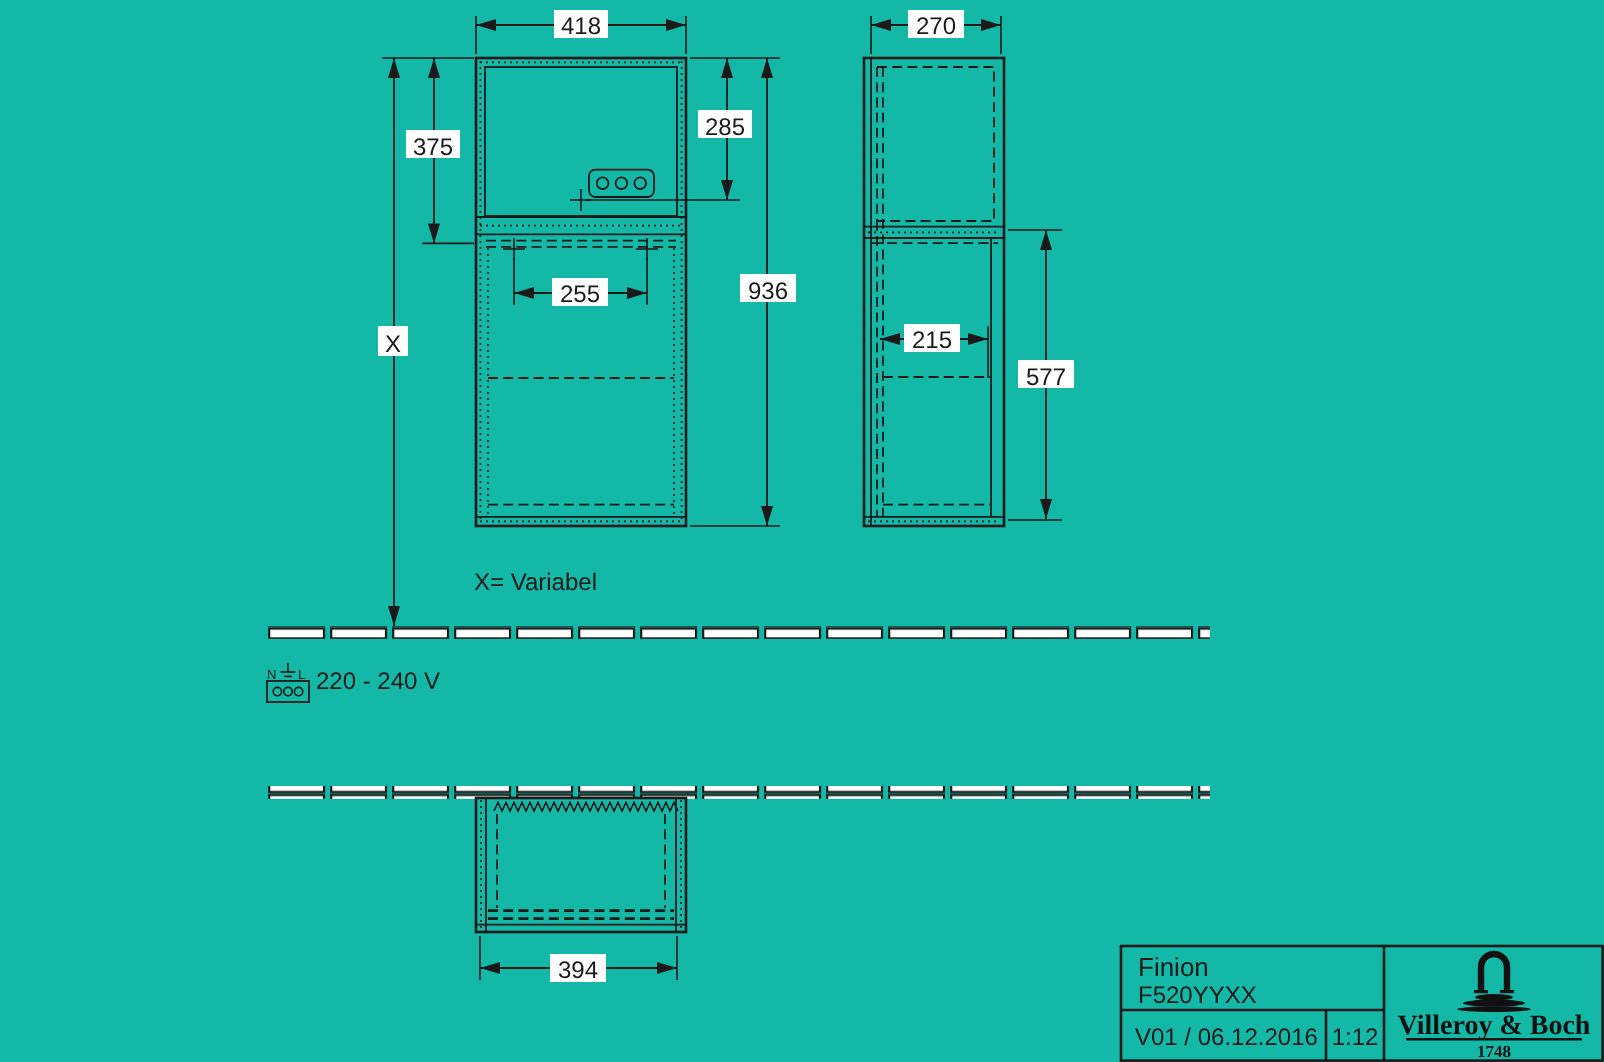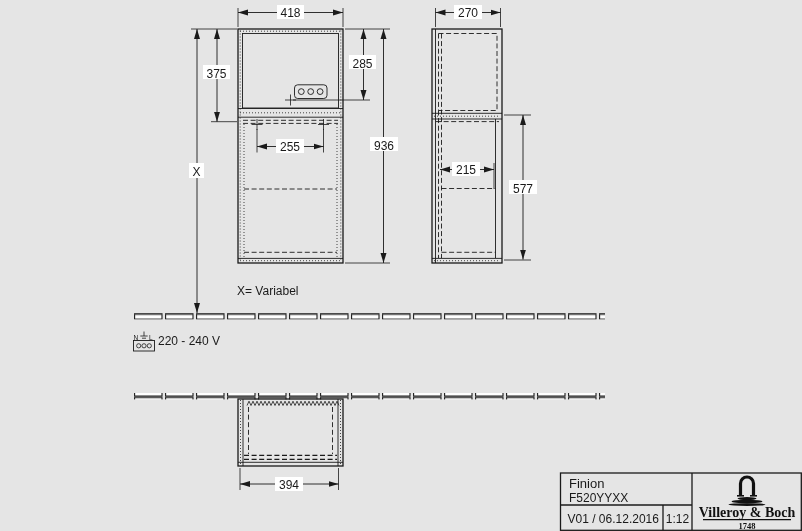--- a/index.html
+++ b/index.html
@@ -1,16 +1,16 @@
 <!DOCTYPE html>
 <html><head>
 <meta charset="utf-8">
 <style>
   html,body{margin:0;padding:0;background:#fff;}
-  .stage{position:relative;width:802px;height:531px;background:#e5e5e5;overflow:hidden;
+  .stage{position:relative;width:802px;height:531px;background:#14b8a6;overflow:hidden;
          font-family:"Liberation Sans",sans-serif;}
   svg{display:block;}
   .ol{stroke:#1a1a1a;stroke-width:1.3;fill:none;}
   .tl{stroke:#1a1a1a;stroke-width:0.9;fill:none;}
   .tl2{stroke:#1a1a1a;stroke-width:0.8;fill:none;}
   .dash{stroke:#1a1a1a;stroke-width:0.9;fill:none;stroke-dasharray:5 2.6;}
   .dashb{stroke:#1a1a1a;stroke-width:1.3;fill:none;stroke-dasharray:5 2.6;}
   .dot{stroke:#1a1a1a;stroke-width:0.8;fill:none;stroke-dasharray:1 2;}
   .dim{stroke:#1a1a1a;stroke-width:0.9;fill:none;}
   .txt{font:12px "Liberation Sans",sans-serif;fill:#1a1a1a;}

